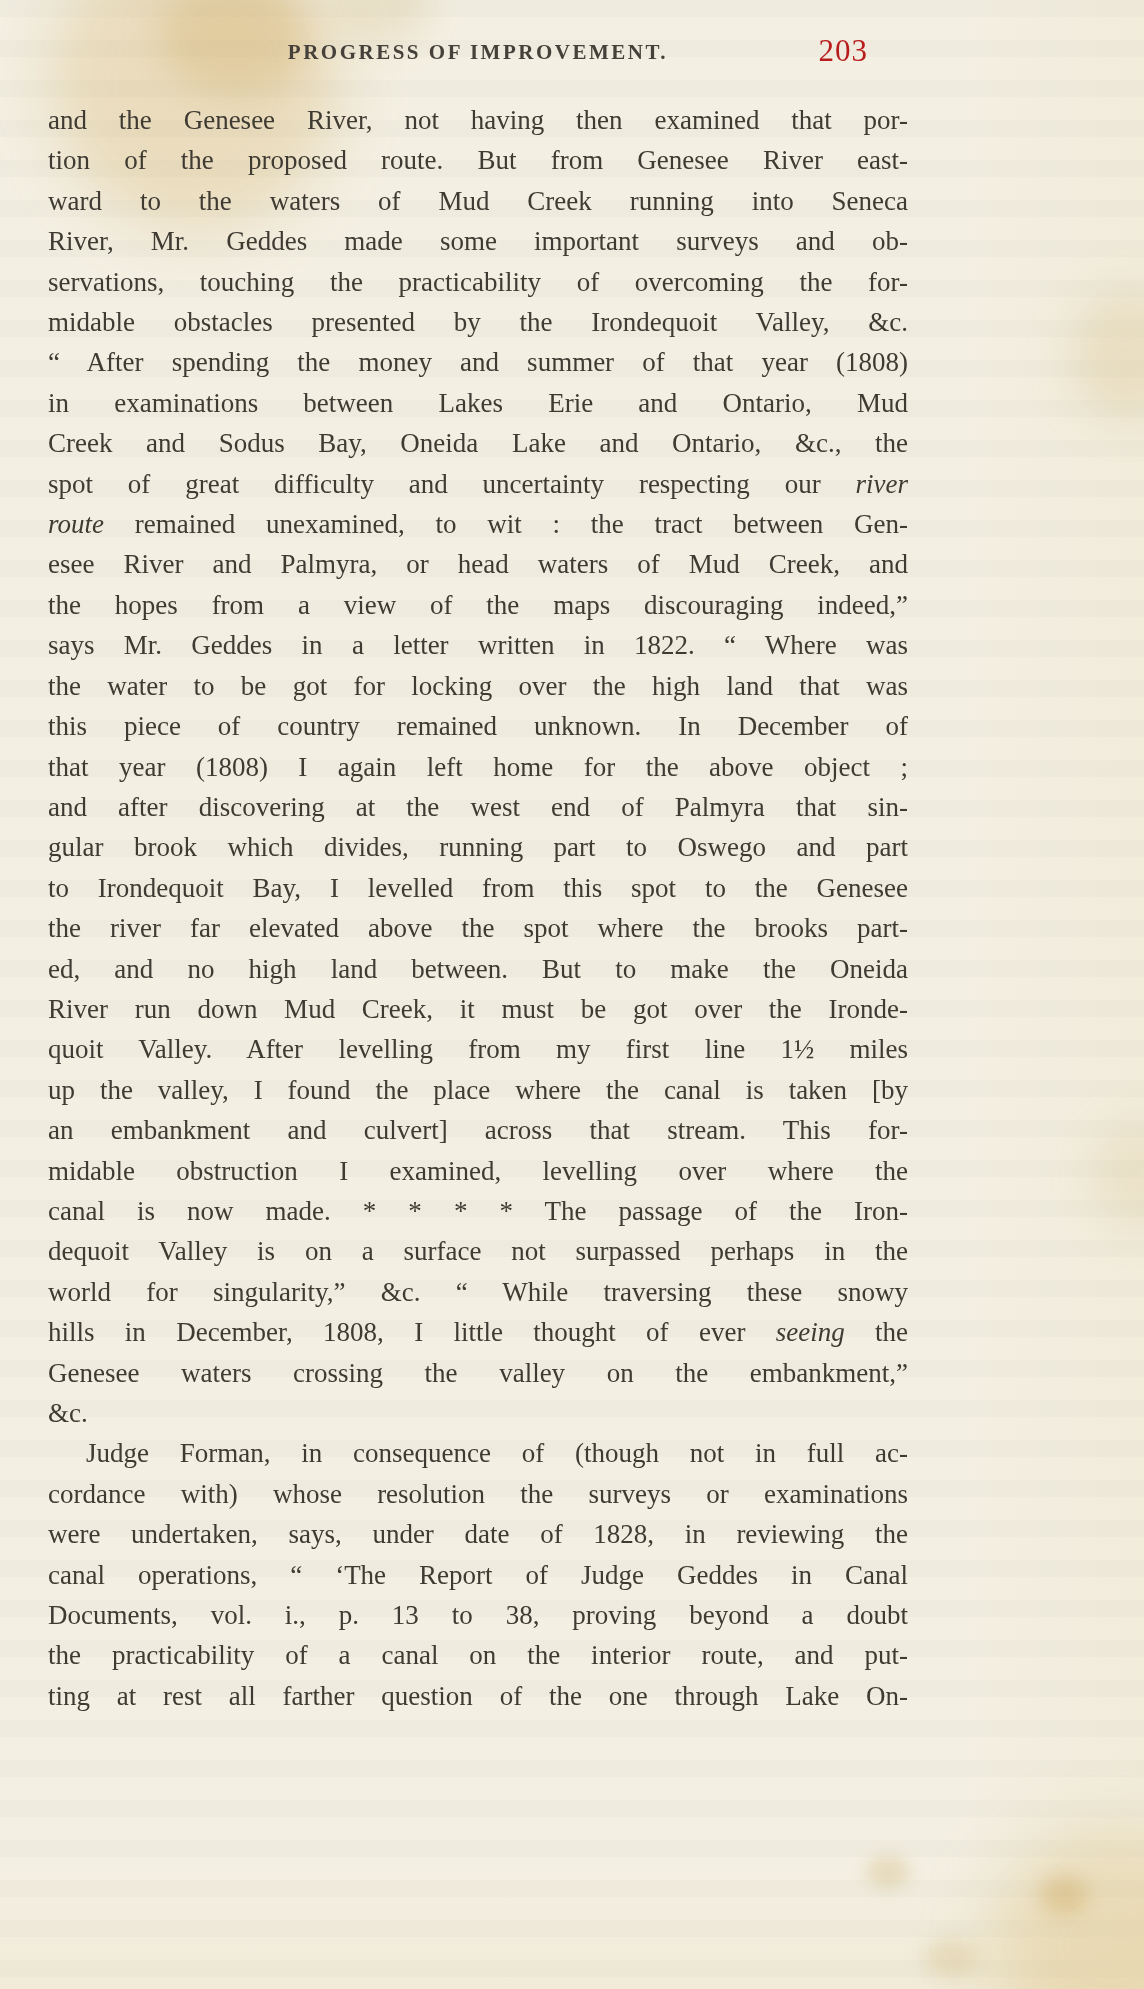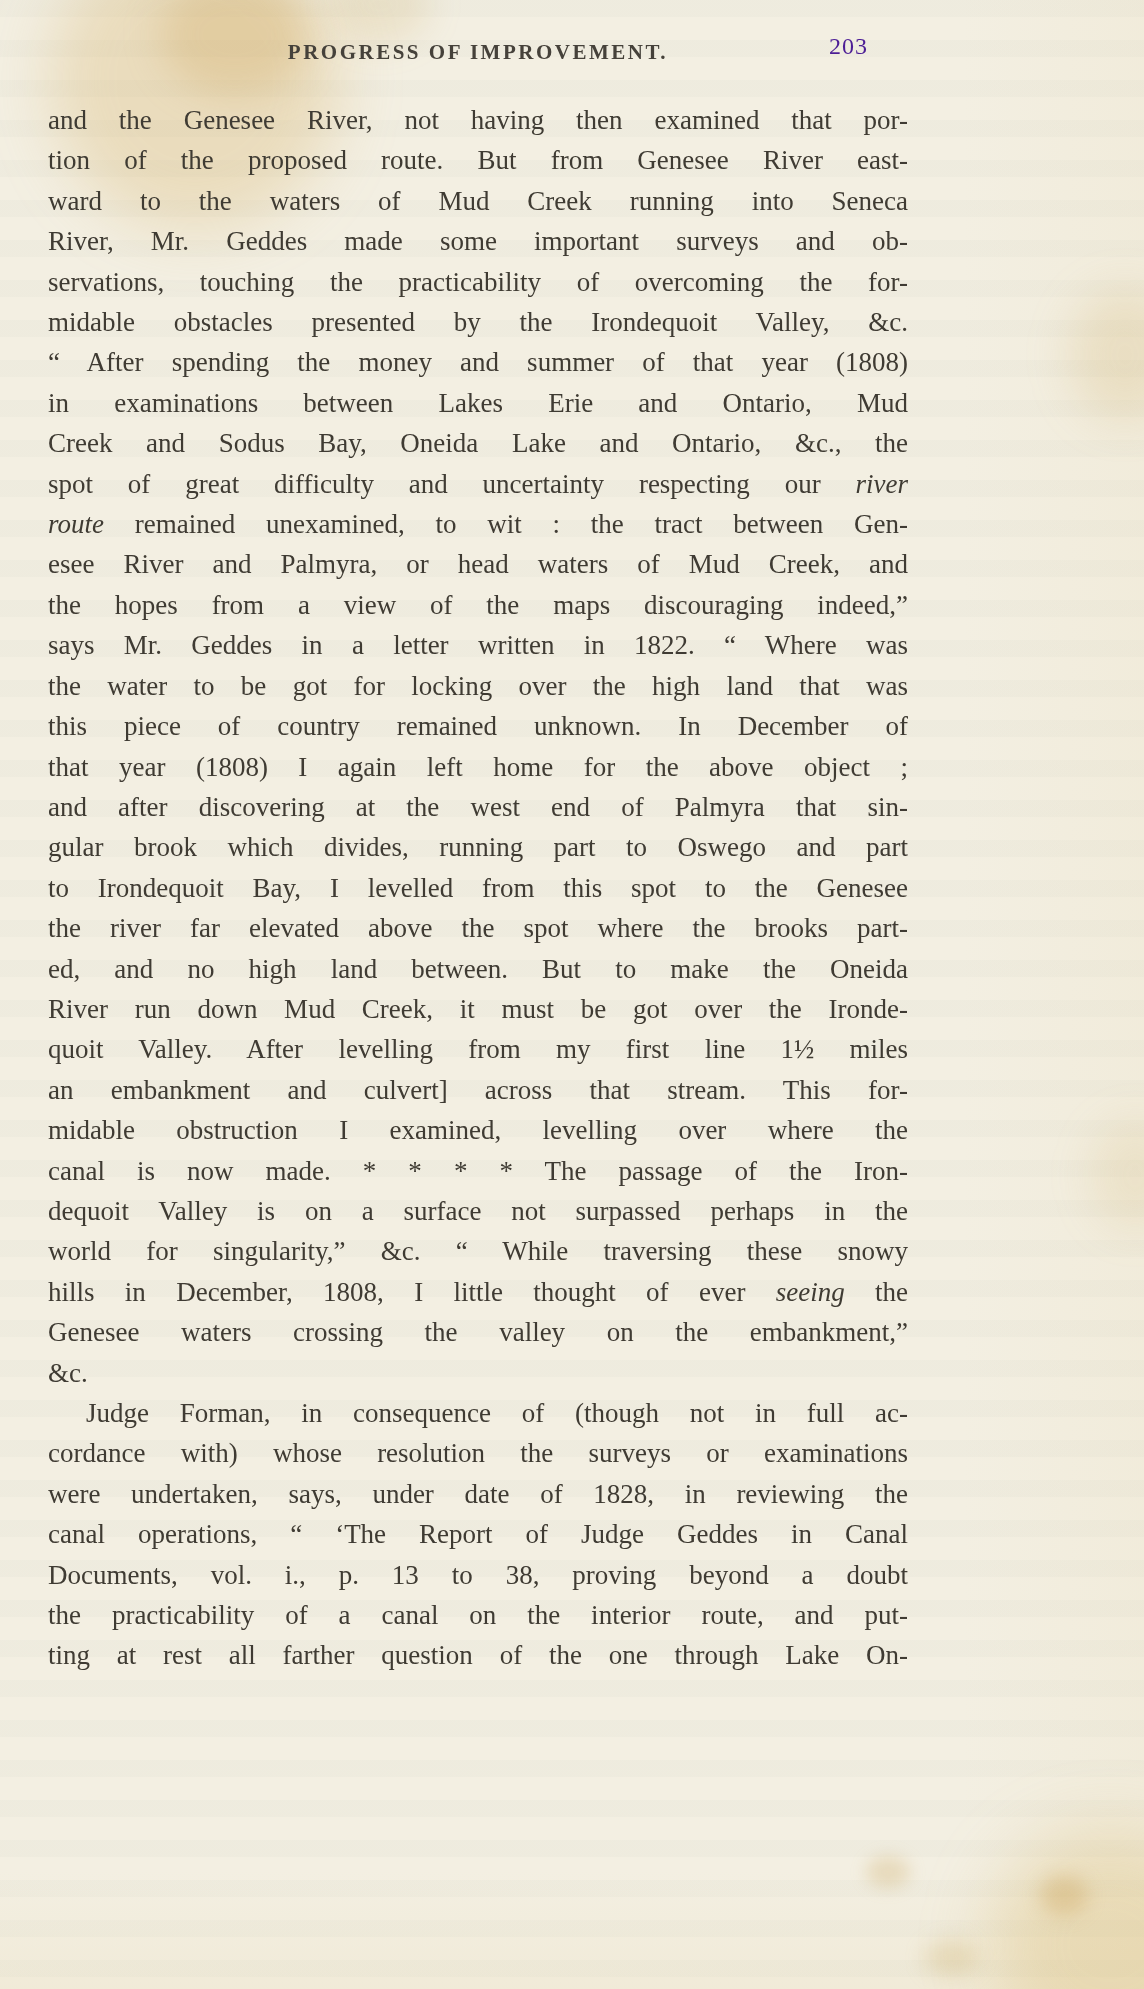--- a/index.html
+++ b/index.html
@@ -33,21 +33,21 @@
   .s8{left:924px;top:1940px;width:54px;height:36px;background:rgba(198,158,78,0.22);filter:blur(10px);}
   .s9{left:1040px;top:1875px;width:48px;height:40px;background:rgba(196,150,70,0.28);filter:blur(9px);}
 
   .header{position:absolute;top:40px;left:48px;width:860px;}
   .running-title{
     text-align:center;font-weight:bold;font-size:21px;
     letter-spacing:2.5px;color:#45413a;
   }
   .page-number{
     position:absolute;right:40px;top:-7px;
-    font-size:24px;letter-spacing:1px;color:#4c1d95;
+    font-size:31px;letter-spacing:1px;color:#b91c1c;
   }
 
   .text-column{
     position:absolute;top:100px;left:48px;width:860px;
     font-size:27px;line-height:40.4px;
   }
   .line{text-align:justify;text-align-last:justify;}
   .line.last{text-align-last:left;}
   .para.indent .line:first-child{padding-left:38px;}
   .line i{font-style:italic;}
@@ -91,20 +91,21 @@
         <div class="line">the water to be got for locking over the high land that was</div>
         <div class="line">this piece of country remained unknown. In December of</div>
         <div class="line">that year (1808) I again left home for the above object ;</div>
         <div class="line">and after discovering at the west end of Palmyra that sin-</div>
         <div class="line">gular brook which divides, running part to Oswego and part</div>
         <div class="line">to Irondequoit Bay, I levelled from this spot to the Genesee</div>
         <div class="line">the river far elevated above the spot where the brooks part-</div>
         <div class="line">ed, and no high land between. But to make the Oneida</div>
         <div class="line">River run down Mud Creek, it must be got over the Ironde-</div>
         <div class="line">quoit Valley. After levelling from my first line 1½ miles</div>
+        <div class="line">up the valley, I found the place where the canal is taken [by</div>
         <div class="line">an embankment and culvert] across that stream. This for-</div>
         <div class="line">midable obstruction I examined, levelling over where the</div>
         <div class="line">canal is now made. * * * * The passage of the Iron-</div>
         <div class="line">dequoit Valley is on a surface not surpassed perhaps in the</div>
         <div class="line">world for singularity,” &amp;c. “ While traversing these snowy</div>
         <div class="line">hills in December, 1808, I little thought of ever <i>seeing</i> the</div>
         <div class="line">Genesee waters crossing the valley on the embankment,”</div>
         <div class="line last">&amp;c.</div>
       </div>
       <div class="para indent">

